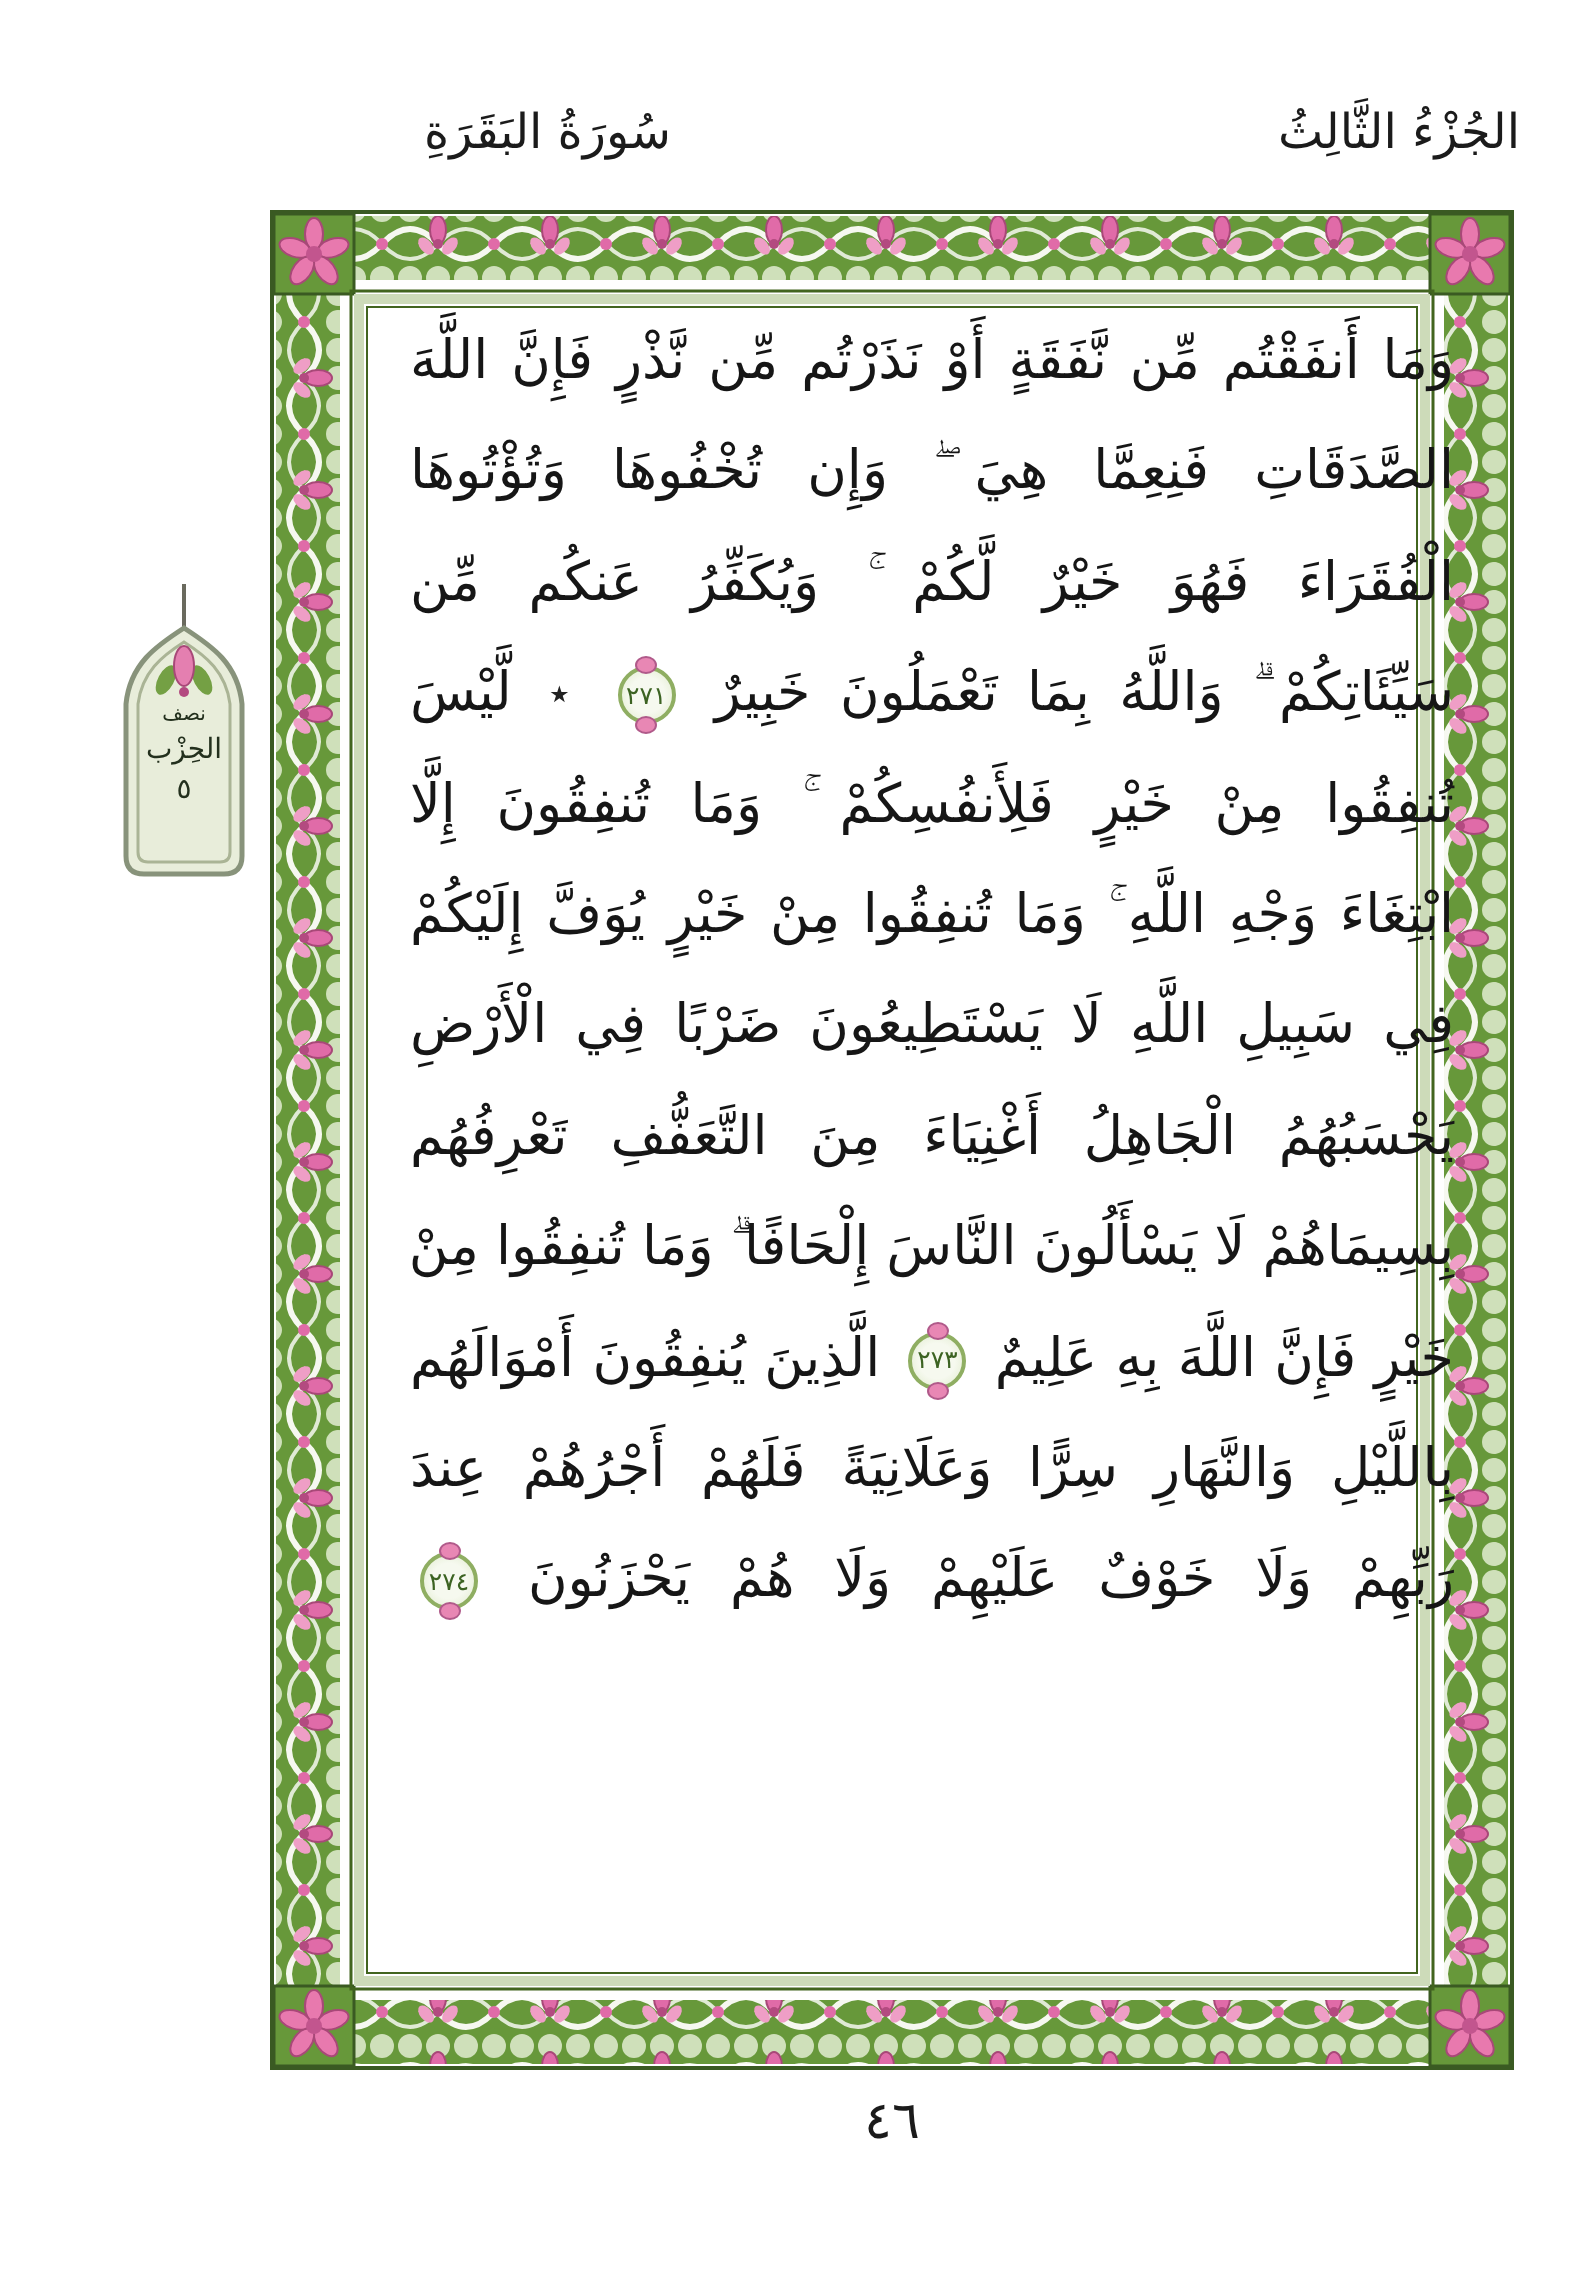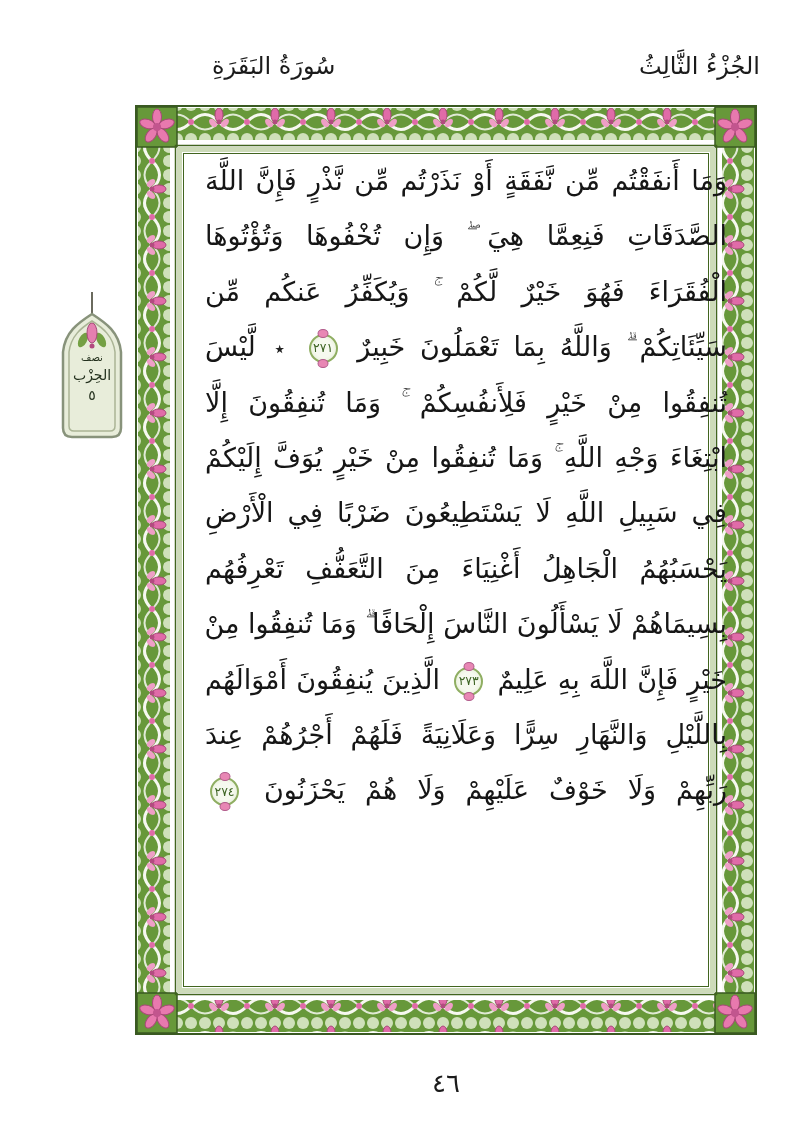--- a/index.html
+++ b/index.html
@@ -53,21 +53,21 @@
     position:absolute;left:12px;top:62px;width:56px;height:80px;
     display:flex;flex-direction:column;align-items:center;justify-content:flex-start;
     direction:rtl;color:#23301d;
   }
   .hizb-small{font-size:10px;line-height:12px;}
   .hizb-main{font-size:14px;line-height:22px;}
   .hizb-num{font-size:14px;line-height:18px;}
 
   .page-number{
     position:absolute;left:135px;top:1046px;width:622px;text-align:center;
-    font-size:26px;color:#1b1b1b;margin-top:22px;
+    font-size:26px;color:#1b1b1b;
   }
 </style>
 </head>
 <body>
 
 <div class="hdr hdr-right">الجُزْءُ الثَّالِثُ</div>
 <div class="hdr hdr-left">سُورَةُ البَقَرَةِ</div>
 
 <div class="frame-wrap">
   <svg viewBox="0 0 622 930" width="622" height="930">

